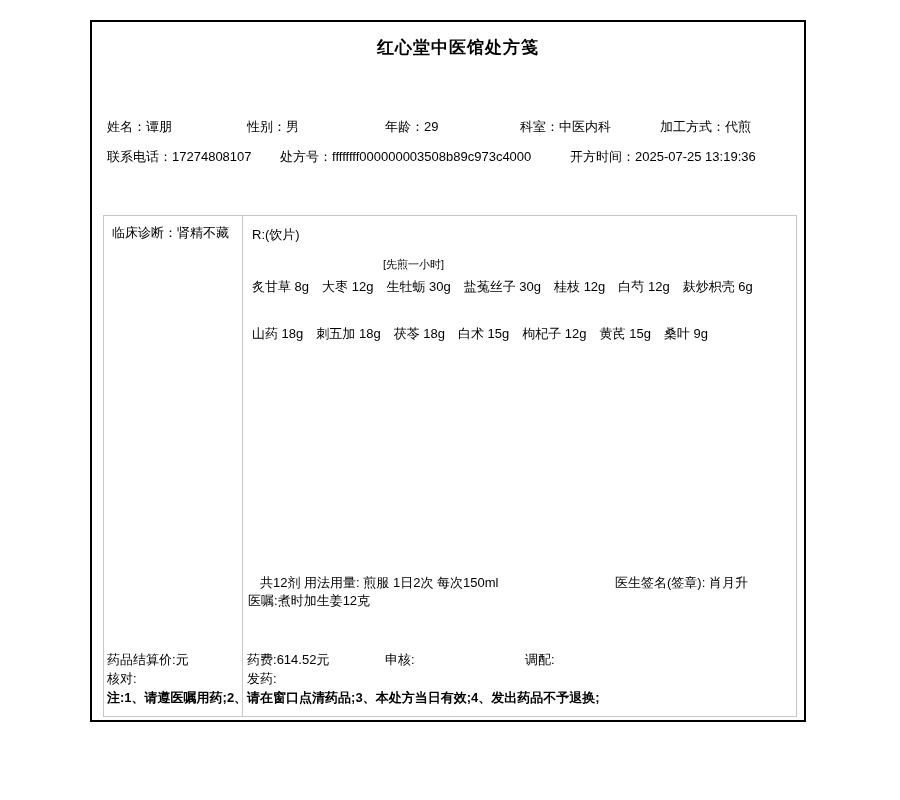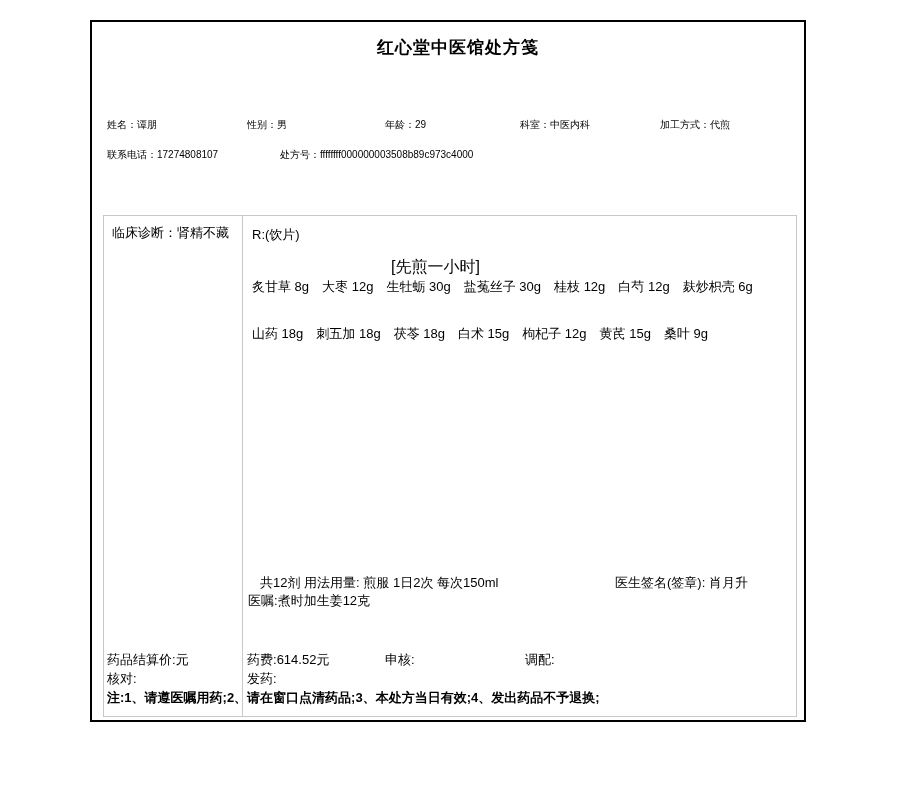--- a/index.html
+++ b/index.html
@@ -20,21 +20,21 @@
     border: 2px solid #000000;
     background: #ffffff;
   }
   .title {
     position: absolute; left: 0; top: 14px; width: 100%;
     text-align: center;
     font-size: 17px; font-weight: bold;
     letter-spacing: 1px;
     padding-left: 20px;
   }
-  .info-row { position: absolute; left: 0; width: 100%; height: 18px; font-size: 10px; }
+  .info-row { position: absolute; left: 0; width: 100%; height: 18px; font-size: 13px; }
   .row1 { top: 96px; }
   .row2 { top: 126px; }
   .field { position: absolute; white-space: nowrap; }
   .f-name   { left: 15px; }
   .f-gender { left: 155px; }
   .f-age    { left: 293px; }
   .f-dept   { left: 428px; }
   .f-proc   { left: 568px; }
   .f-phone  { left: 15px; }
   .f-rxno   { left: 188px; }
@@ -47,21 +47,21 @@
   }
   .diag-col {
     position: absolute; left: 0; top: 0;
     width: 139px; height: 100%;
     border-right: 1px solid #c8c8c8;
     font-size: 13px;
   }
   .diag-text { position: absolute; left: 8px; top: 8px; white-space: normal; }
   .rx-content { position: absolute; left: 139px; top: 0; right: 0; height: 100%; font-size: 13px; }
   .rx-header { position: absolute; left: 9px; top: 10px; }
-  .decoct-note { position: absolute; left: 148px; top: 41px; font-size: 16px; }
+  .decoct-note { position: absolute; left: 140px; top: 41px; font-size: 11px; }
   .herb-line { position: absolute; left: 9px; right: 6px; white-space: normal; line-height: 17px; }
   .herb-line1 { top: 62px; }
   .herb-line2 { top: 109px; }
   .herb { margin-right: 13px; display: inline-block; }
   .usage-line { position: absolute; left: 5px; top: 358px; white-space: nowrap; margin-left: 12px; }
   .sign-line  { position: absolute; left: 372px; top: 358px; white-space: nowrap; }
   .advice-line { position: absolute; left: 5px; top: 376px; white-space: nowrap; }
   .footer-row { position: absolute; left: 0; width: 100%; font-size: 13px; }
   .fr-a { top: 629px; }
   .fr-b { top: 648px; }
@@ -86,20 +86,21 @@
       <span class="field f-name"><span>姓名：</span><span>谭朋</span></span>
       <span class="field f-gender"><span>性别：</span><span>男</span></span>
       <span class="field f-age"><span>年龄：</span><span>29</span></span>
       <span class="field f-dept"><span>科室：</span><span>中医内科</span></span>
       <span class="field f-proc"><span>加工方式：</span><span>代煎</span></span>
     </div>
 
     <div class="info-row row2">
       <span class="field f-phone"><span>联系电话：</span><span>17274808107</span></span>
       <span class="field f-rxno"><span>处方号：</span><span>ffffffff000000003508b89c973c4000</span></span>
+      <span class="field f-time"><span>开方时间：</span><span>2025-07-25 13:19:36</span></span>
     </div>
 
     <div class="rx-box">
       <div class="diag-col">
         <div class="diag-text"><span>临床诊断：</span><span>肾精不藏</span></div>
       </div>
       <div class="rx-content">
         <div class="rx-header">R:(饮片)</div>
         <div class="decoct-note">[先煎一小时]</div>
         <div class="herb-line herb-line1"><span class="herb">炙甘草 8g</span><span class="herb">大枣 12g</span><span class="herb">生牡蛎 30g</span><span class="herb">盐菟丝子 30g</span><span class="herb">桂枝 12g</span><span class="herb">白芍 12g</span><span class="herb">麸炒枳壳 6g</span></div>

